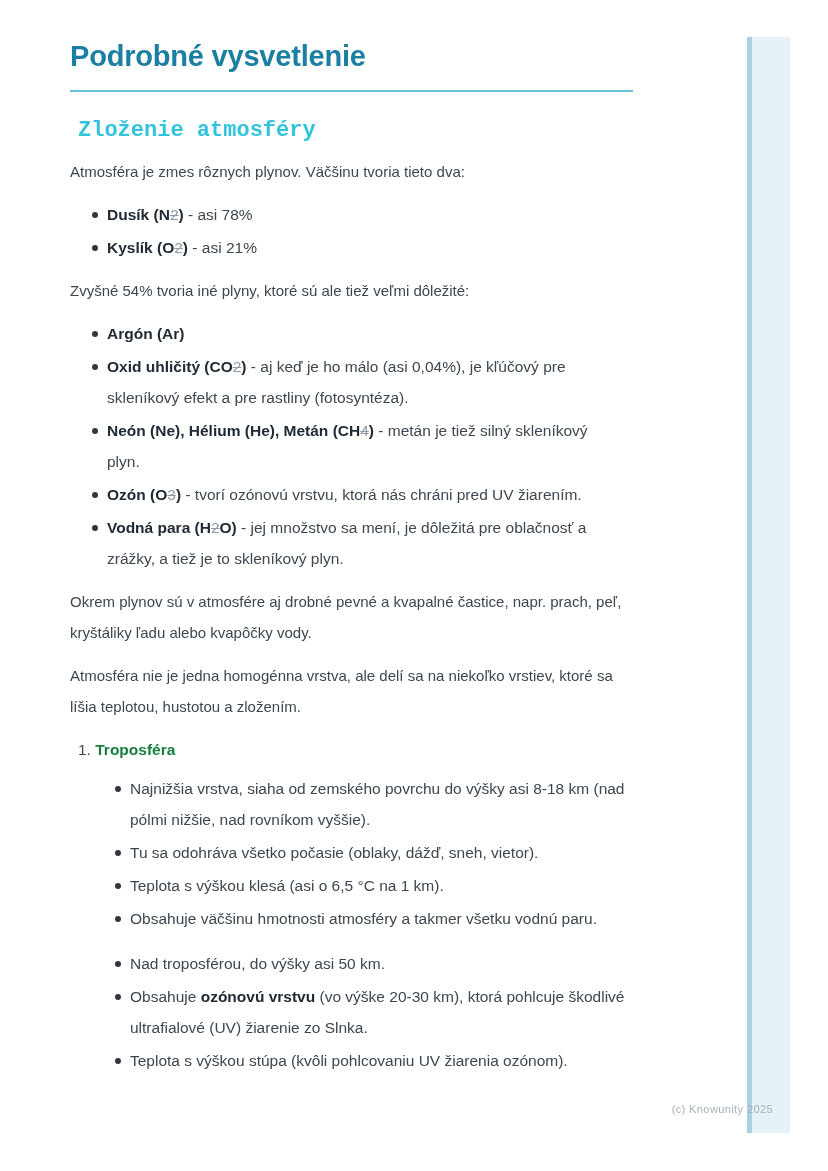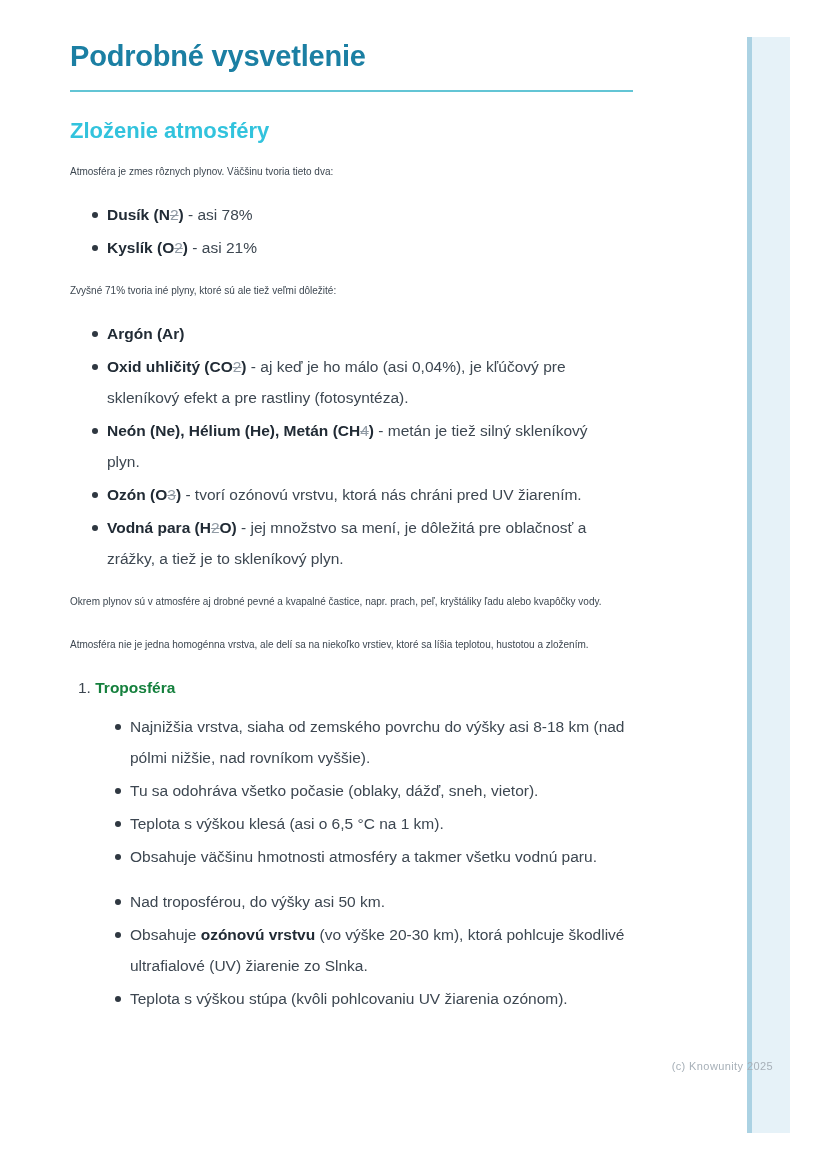--- a/index.html
+++ b/index.html
@@ -20,24 +20,25 @@
     font-size: 29px; line-height: 36px;
     font-weight: 700; color: #1b7fa3;
     margin: 0 0 16px 0; letter-spacing: -0.2px;
   }
   .title-rule {
     height: 2px; background: #63c5d5; border: 0; margin: 0;
   }
   h2 {
     font-size: 22px; line-height: 26px;
     font-weight: 700; color: #32c3dd;
-    margin: 26px 0 6px 0;
+    margin: 26px 0 6px 8px;
+    font-family: Liberation Mono, monospace;
   }
   p {
-    font-size: 10px; line-height: 31px;
+    font-size: 15px; line-height: 31px;
     margin: 12px 0;
   }
   ul.bullets {
     list-style: none;
     margin: 12px 10px; padding: 0 0 0 12px;
   }
   ul.bullets > li {
     position: relative;
     padding-left: 15px;
     font-size: 15.5px; line-height: 31px;
@@ -66,21 +67,21 @@
   .layer ul.bullets { margin: 8px 0 0 0; padding-left: 45px; }
   .edge-bar {
     position: absolute;
     left: 747px; top: 37px;
     width: 43px; height: 1096px;
     background: #e6f2f8;
     border-left: 5px solid #abd2e3;
   }
   .copyright {
     position: absolute;
-    top: 1060px; right: 55px;
+    top: 1103px; right: 55px;
     font-size: 11px; letter-spacing: 0.4px;
     color: #a7b0b8;
     z-index: 2;
   }
 </style>
 </head>
 <body>
 
 <main class="content">
 
@@ -89,21 +90,21 @@
 
   <section>
     <h2>Zloženie atmosféry</h2>
     <p>Atmosféra je zmes rôznych plynov. Väčšinu tvoria tieto dva:</p>
 
     <ul class="bullets">
       <li><span class="b">Dusík (N</span><span class="b sub">2</span><span class="b">)</span><span> - asi 78%</span></li>
       <li><span class="b">Kyslík (O</span><span class="b sub">2</span><span class="b">)</span><span> - asi 21%</span></li>
     </ul>
 
-    <p>Zvyšné 71% tvoria iné plyny, ktoré sú ale tiež veľmi dôležité:</p>
+    <p>Zvyšné 54% tvoria iné plyny, ktoré sú ale tiež veľmi dôležité:</p>
 
     <ul class="bullets">
       <li><span class="b">Argón (Ar)</span><span class="b sub"></span><span class="b"></span><span></span></li>
       <li><span class="b">Oxid uhličitý (CO</span><span class="b sub">2</span><span class="b">)</span><span> - aj keď je ho málo (asi 0,04%), je kľúčový pre skleníkový efekt a pre rastliny (fotosyntéza).</span></li>
       <li><span class="b">Neón (Ne), Hélium (He), Metán (CH</span><span class="b sub">4</span><span class="b">)</span><span> - metán je tiež silný skleníkový plyn.</span></li>
       <li><span class="b">Ozón (O</span><span class="b sub">3</span><span class="b">)</span><span> - tvorí ozónovú vrstvu, ktorá nás chráni pred UV žiarením.</span></li>
       <li><span class="b">Vodná para (H</span><span class="b sub">2</span><span class="b">O)</span><span> - jej množstvo sa mení, je dôležitá pre oblačnosť a zrážky, a tiež je to skleníkový plyn.</span></li>
     </ul>
 
     <p>Okrem plynov sú v atmosfére aj drobné pevné a kvapalné častice, napr. prach, peľ, kryštáliky ľadu alebo kvapôčky vody.</p>

